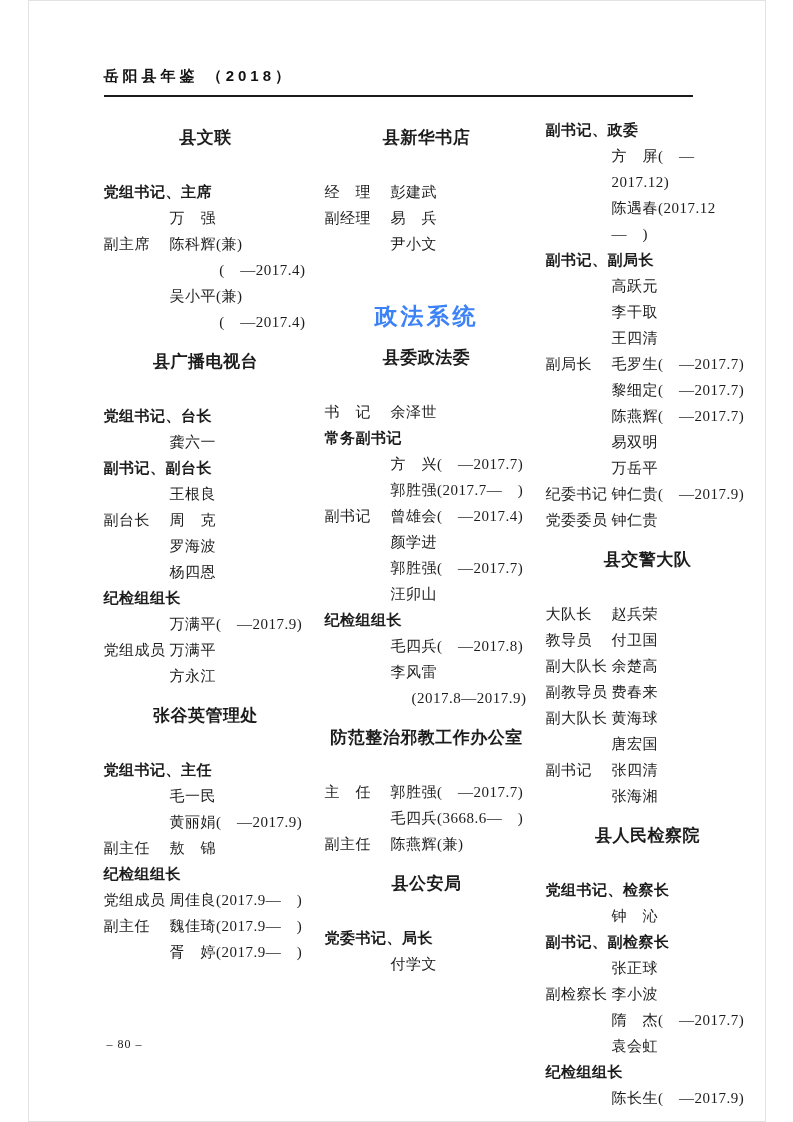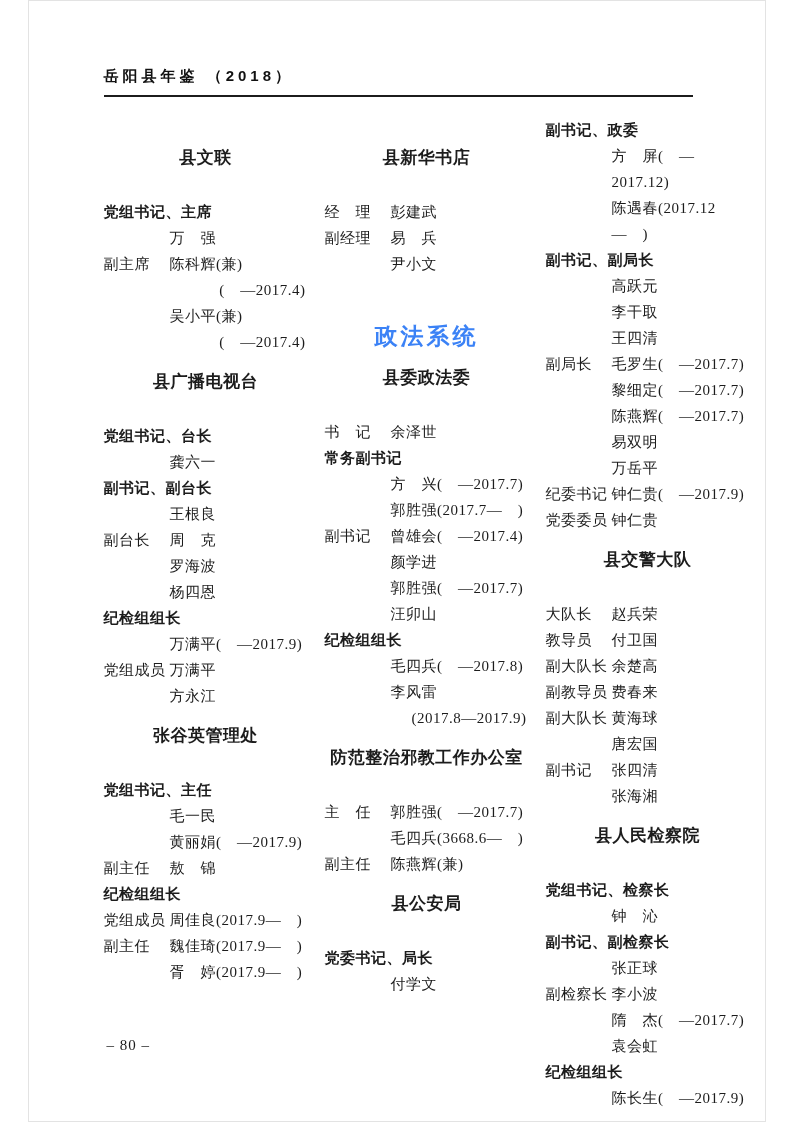--- a/index.html
+++ b/index.html
@@ -37,21 +37,21 @@
   .section-title {
     font-family: "Liberation Sans", sans-serif;
     font-weight: bold;
     font-size: 17px;
     line-height: 22px;
     text-align: center;
     margin: 16px 0 30px;
     white-space: nowrap;
     letter-spacing: 0.5px;
   }
-  .section:first-child > .section-title { margin-top: 36px; }
+  .section:first-child > .section-title { margin-top: 16px; }
   .section.no-title { padding-top: 6px; }
   .group-heading {
     font-family: "Liberation Sans", sans-serif;
     font-weight: bold;
     font-size: 23px;
     line-height: 30px;
     text-align: center;
     letter-spacing: 3px;
     margin: 44px 0 10px;
     color: #3b82f6;
@@ -63,21 +63,21 @@
     letter-spacing: 0.5px;
   }
   .row .label { flex: 0 0 66px; }
   .row .name { flex: 1; }
   .row .label-full { flex: 1; font-weight: bold; }
   .row.date-row { justify-content: flex-end; text-align: right; padding-right: 2px; }
   .page-footer {
     position: absolute;
     left: 78px;
     top: 1036px;
-    font-size: 15px;
+    font-size: 12px;
     letter-spacing: 1px;
   }
 </style>
 </head>
 <body>
 
 <div class="page">
   <div class="inner">
     <div class="running-head">
       <span class="running-head-title">岳阳县年鉴 （2018）</span>

